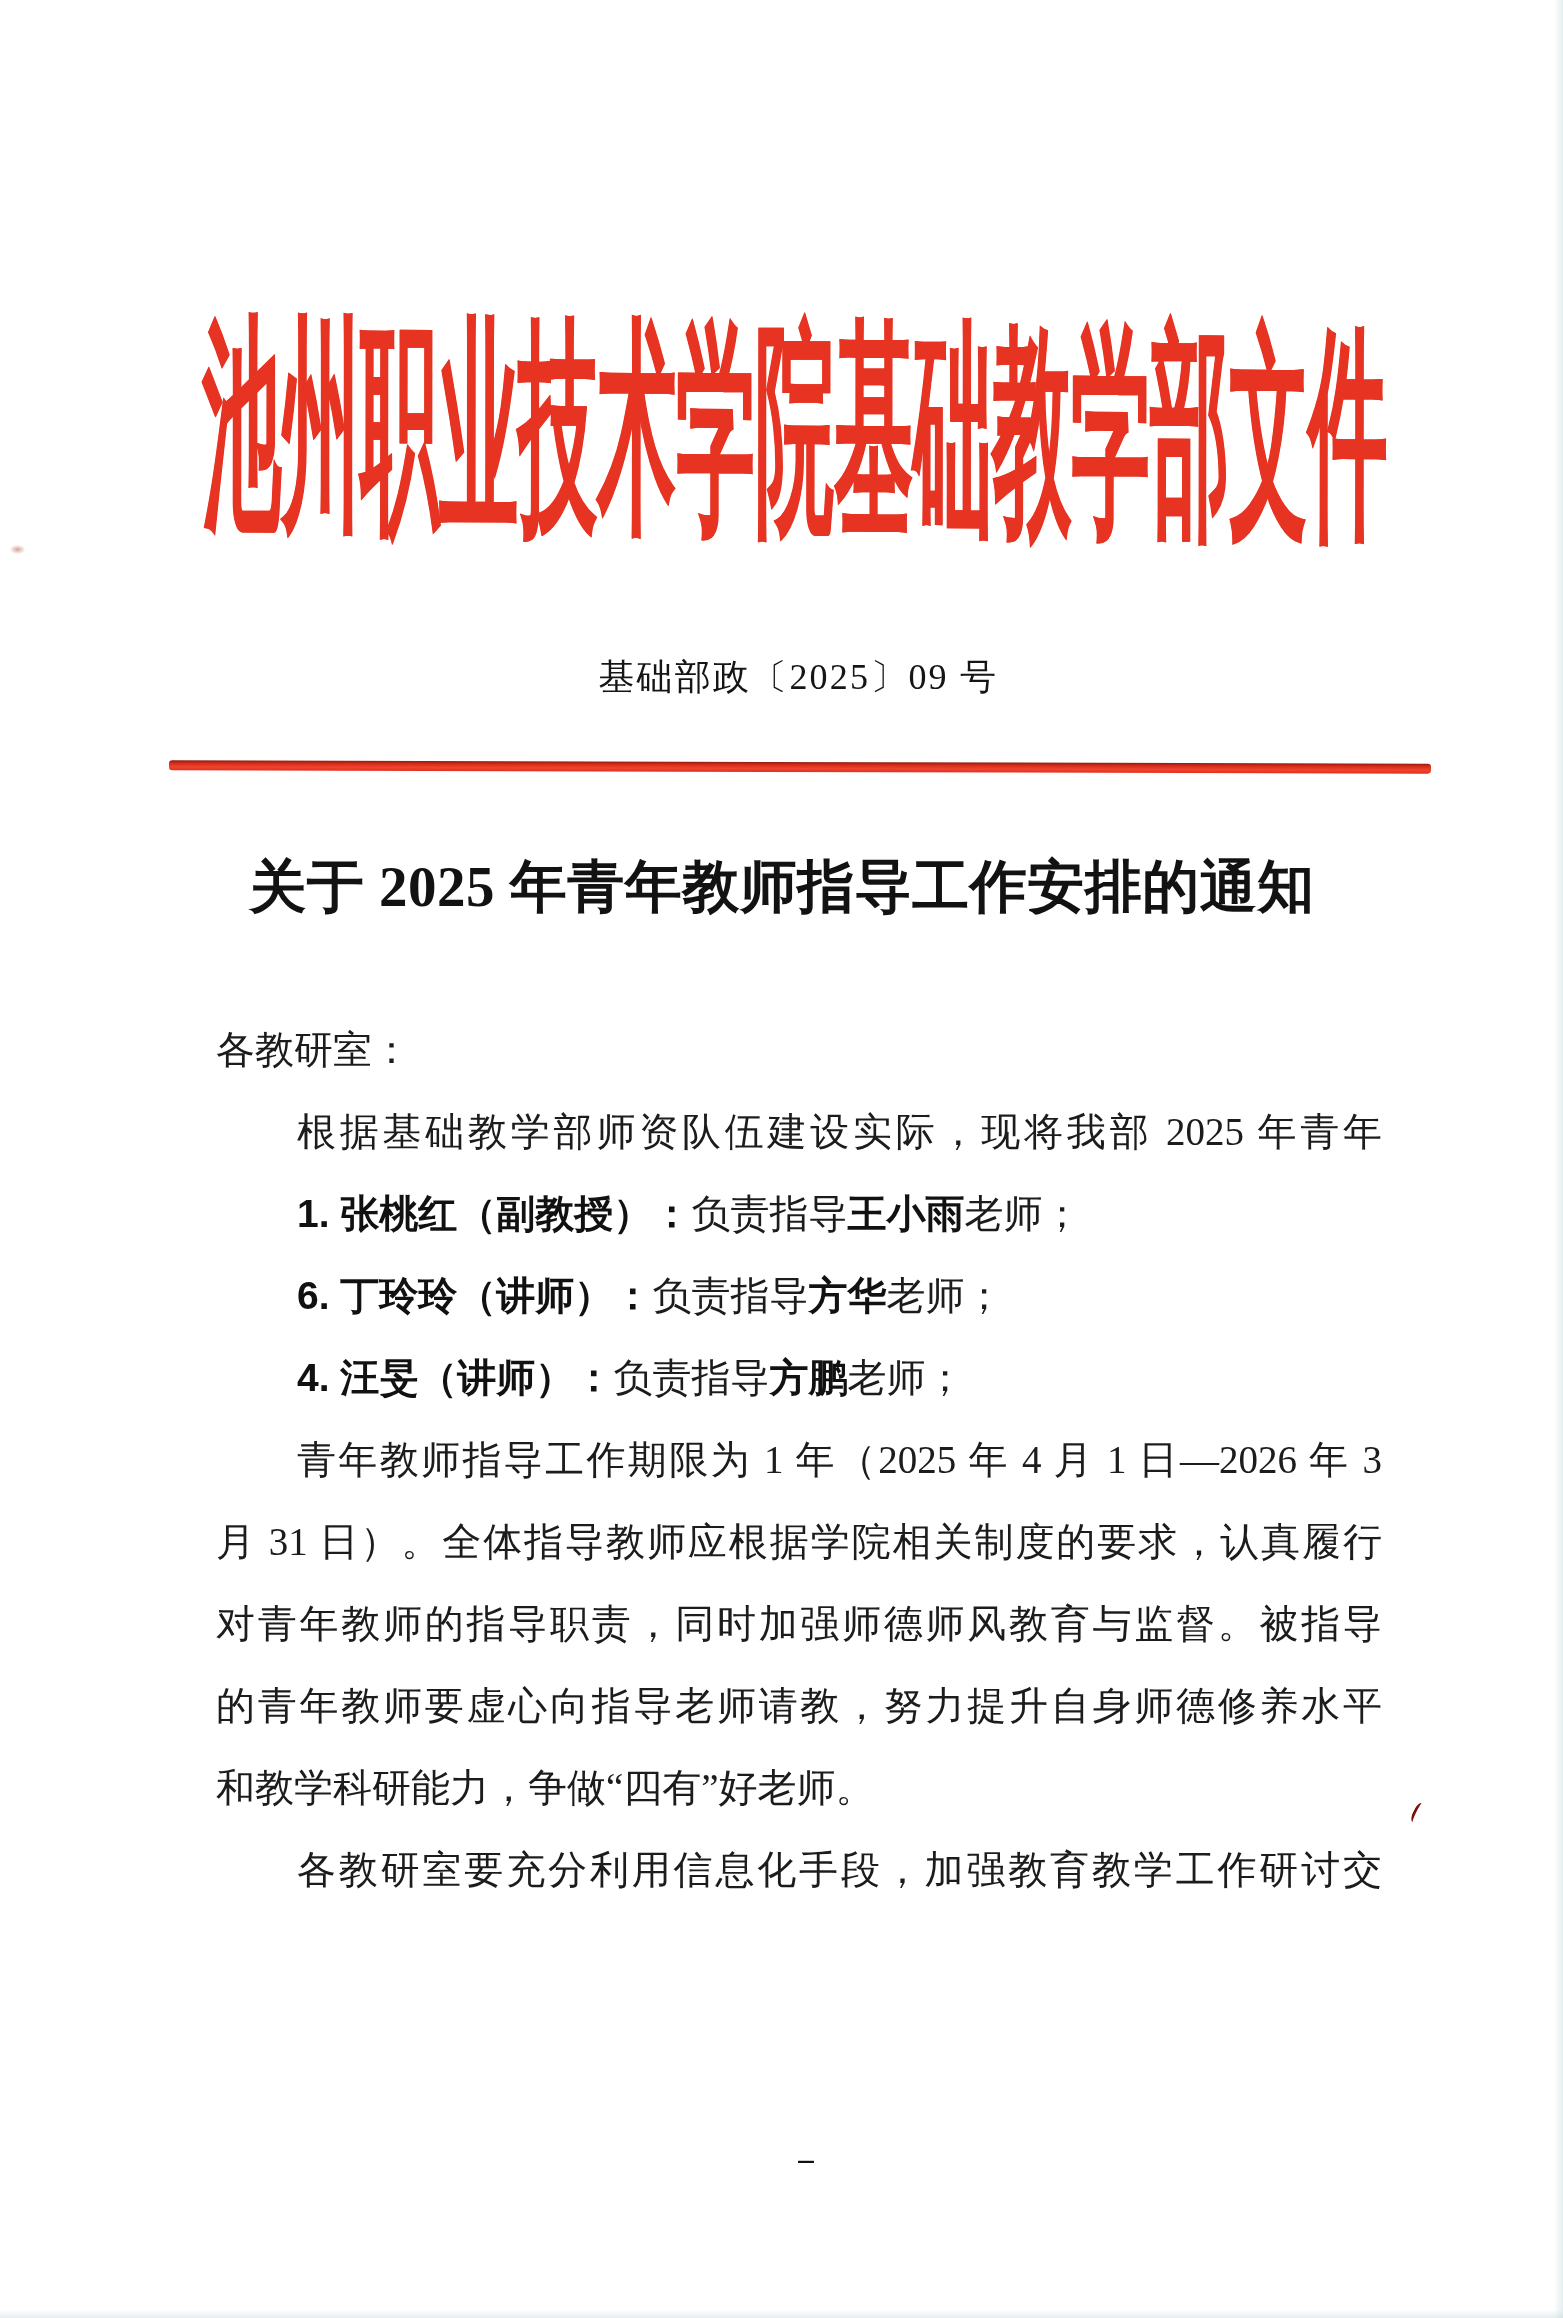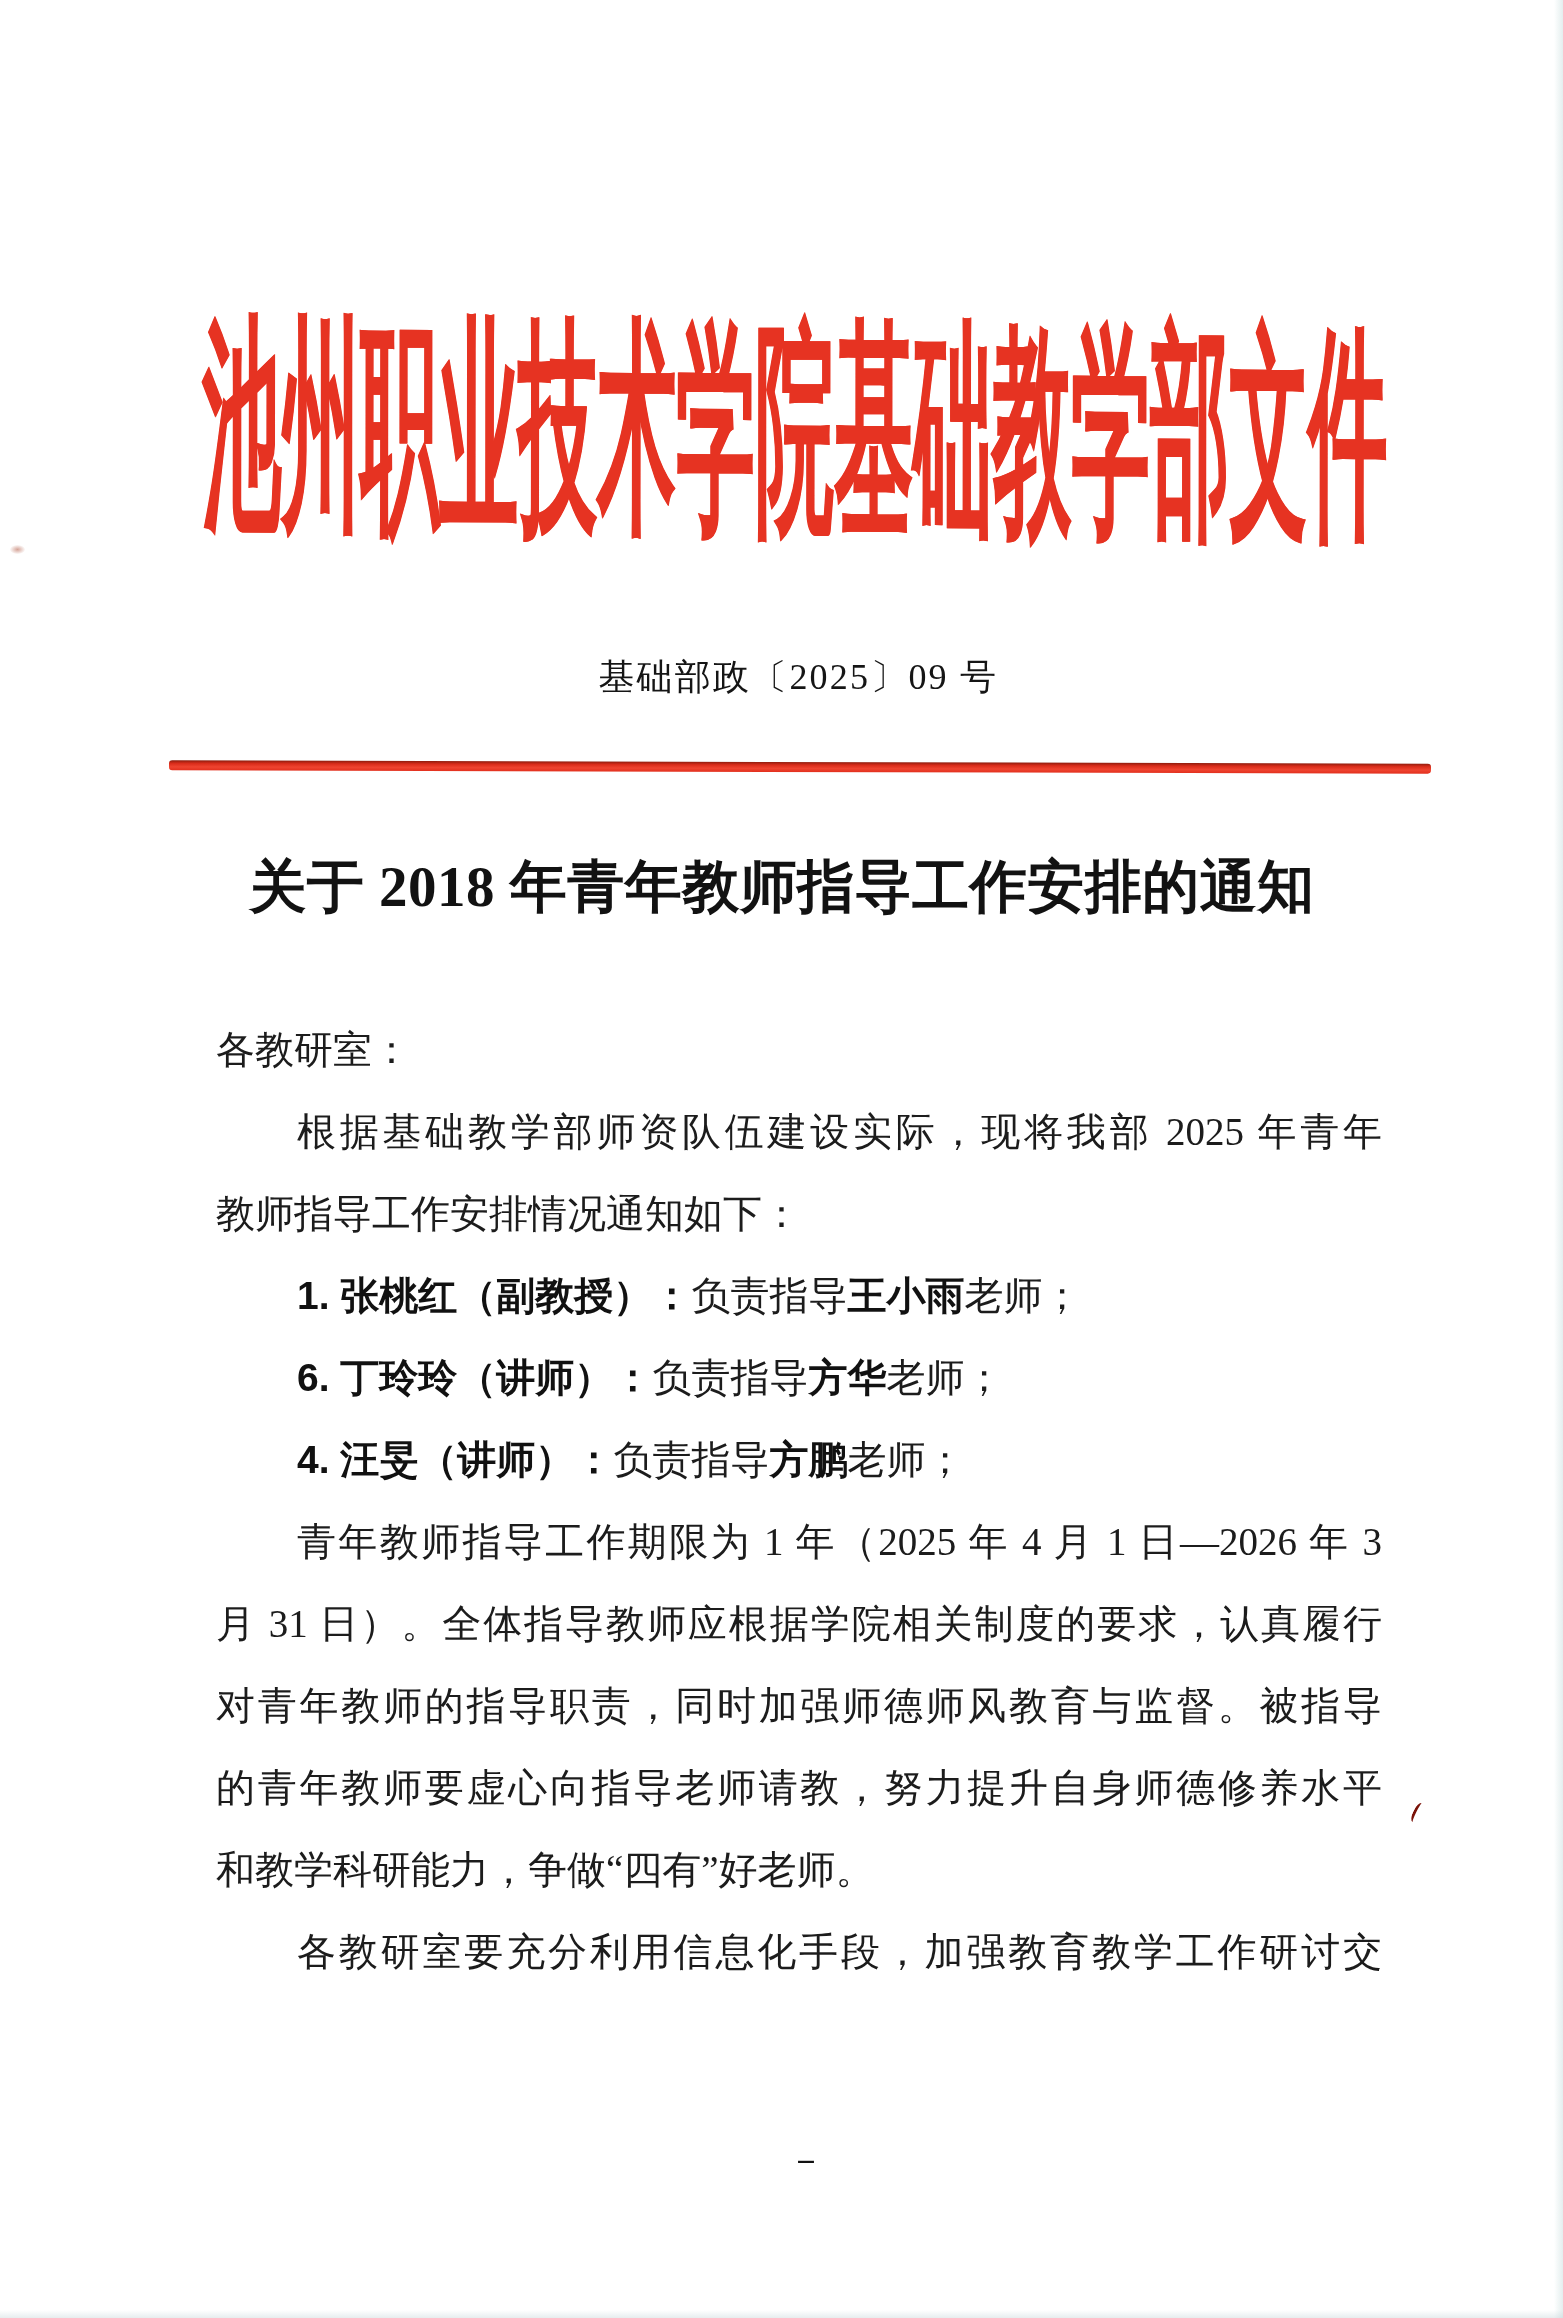--- a/index.html
+++ b/index.html
@@ -143,29 +143,28 @@
 <div class="page">
 
   <div class="red-header">
     <span class="red-header-text">池州职业技术学院基础教学部文件</span>
   </div>
 
   <div class="doc-number">基础部政〔2025〕09 号</div>
 
   <div class="red-line"></div>
 
-  <h1 class="title">关于 2018 年青年教师指导工作安排的通知</h1>
+  <h1 class="title">关于 2025 年青年教师指导工作安排的通知</h1>
 
   <div class="content">
 
     <div class="line">各教研室：</div>
 
     <div class="line indent jfull">根据基础教学部师资队伍建设实际，现将我部 2025 年青年</div>
 
-    <div class="line">教师指导工作安排情况通知如下：</div>
 
     <div class="line indent">
       <span class="b">1. 张桃红（副教授）：</span><span>负责指导</span><span class="b">王小雨</span><span>老师；</span>
     </div>
 
 
     <div class="line indent">
       <span class="b">6. 丁玲玲（讲师）：</span><span>负责指导</span><span class="b">方华</span><span>老师；</span>
     </div>
 

